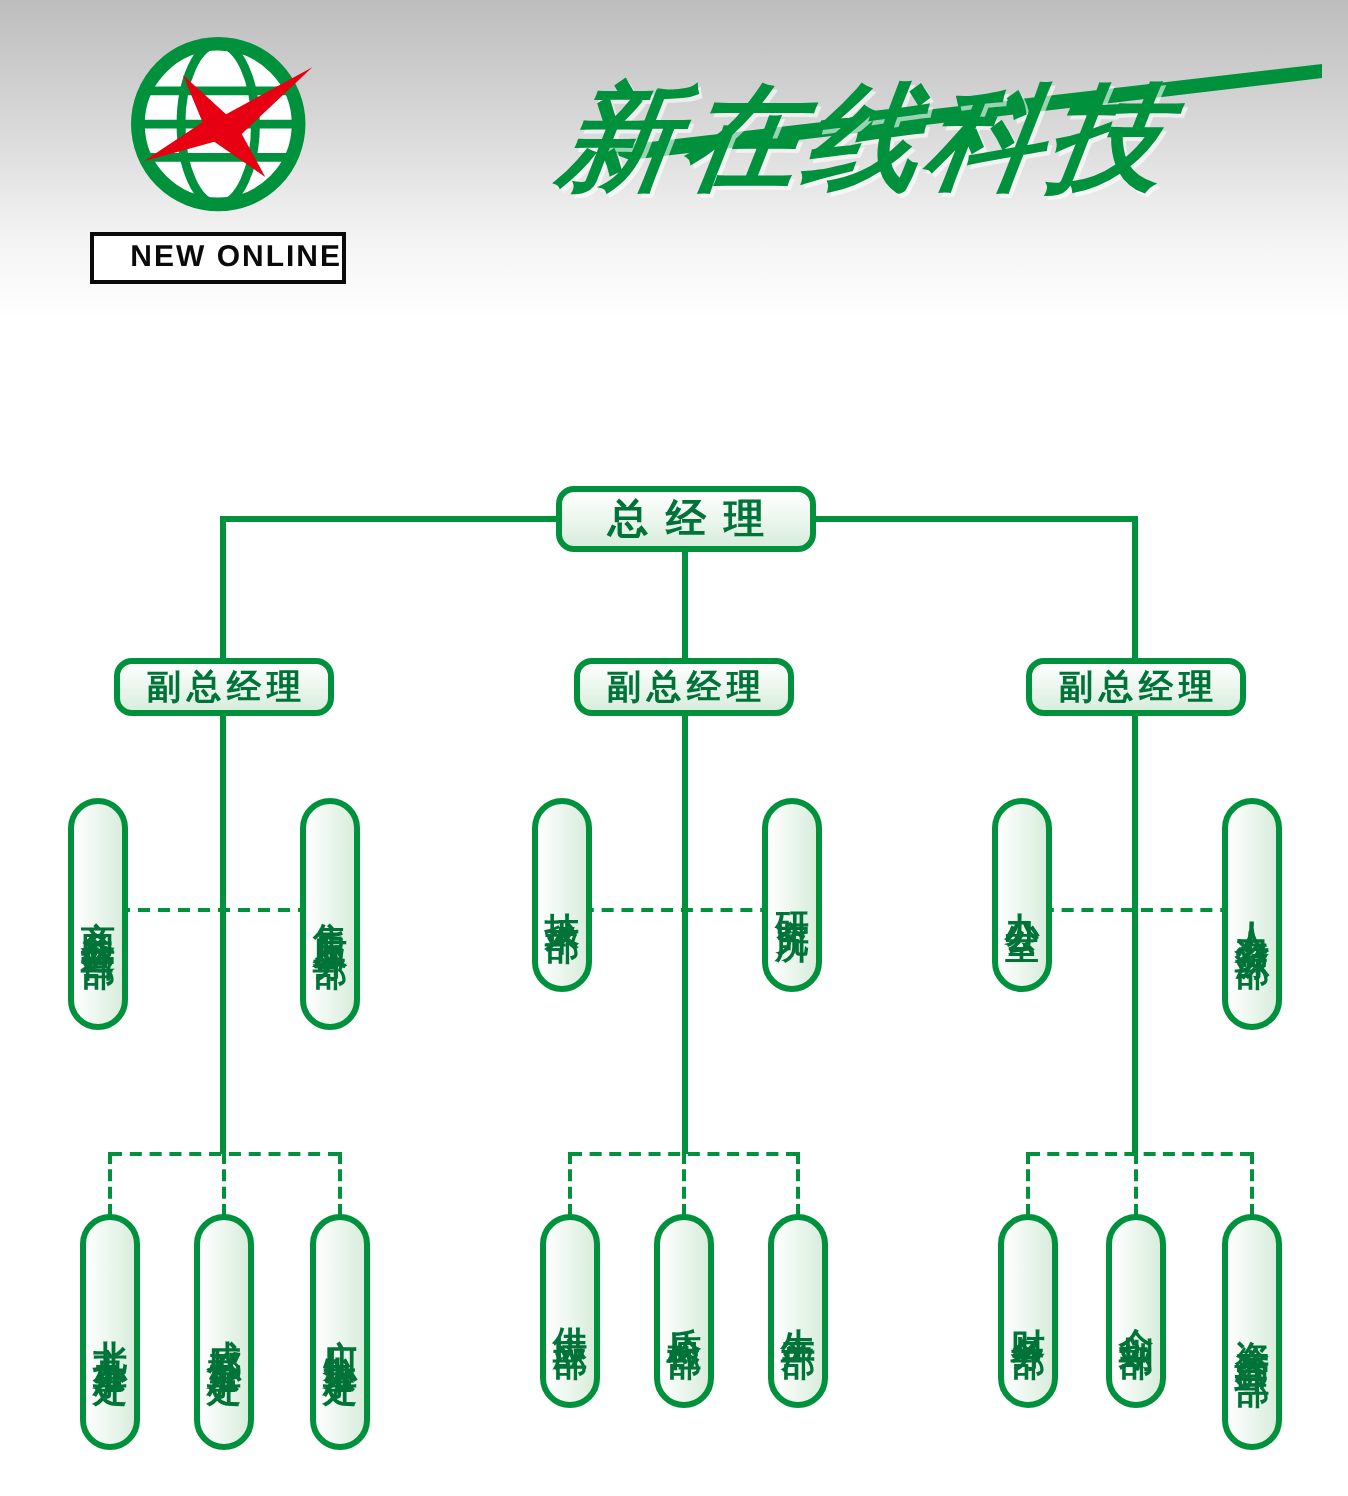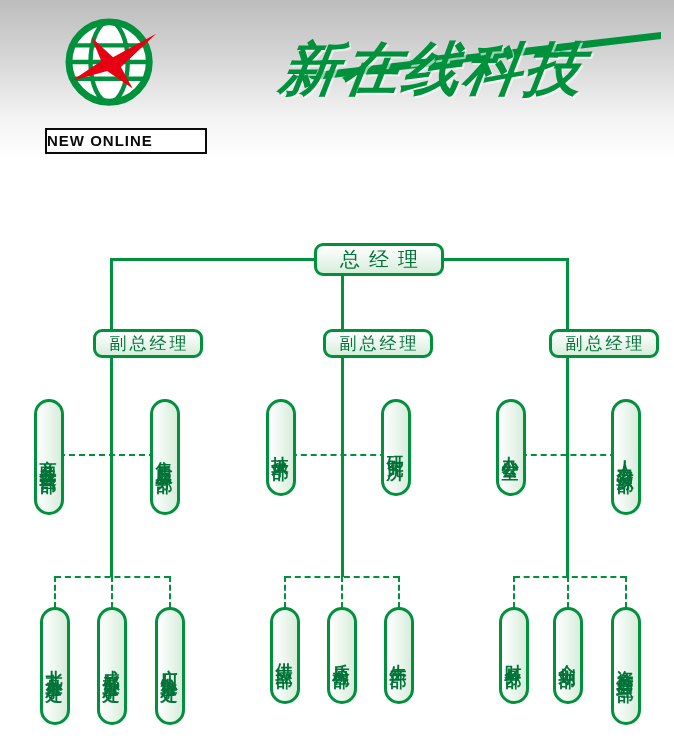--- a/index.html
+++ b/index.html
@@ -8,44 +8,44 @@
     --red:#e60012;
   }
   *{margin:0;padding:0;box-sizing:border-box;}
   body{background:#fff;font-family:"DejaVu Sans",sans-serif;}
   #page{position:relative;width:674px;height:748px;background:#fff;overflow:hidden;margin:0 auto;}
 
   
   .header{position:absolute;left:0;top:0;width:674px;height:160px;
     background:linear-gradient(180deg,#bdbdbd 0%,#d9d9d9 40%,#f4f4f4 75%,#ffffff 100%);}
   .globe{position:absolute;left:45px;top:16px;width:140px;height:98px;}
-  .wordmark{position:absolute;left:45px;top:128px;width:162px;height:26px;
+  .wordmark{position:absolute;left:45px;top:116px;width:128px;height:26px;
     border:2px solid #0a0a0a;background:#fff;color:#0a0a0a;
     font-family:"Liberation Sans",sans-serif;font-weight:bold;font-size:15px;
-    letter-spacing:1px;text-align:left;line-height:22px;}
+    letter-spacing:1px;text-align:right;line-height:22px;}
   .titlewrap{position:absolute;left:203px;top:24px;width:460px;height:120px;}
   .swoosh{position:absolute;left:0;top:6px;width:458px;height:50px;}
   .title{position:relative;height:90px;line-height:90px;text-align:center;
     font-size:58px;font-weight:800;font-style:italic;color:var(--green);
     letter-spacing:3px;transform:skewX(-8deg);
     text-shadow:2px 2px 0 rgba(255,255,255,.6);}
   .slogan{position:absolute;left:2px;top:94px;width:456px;height:24px;
     background:var(--green);color:#fff;font-weight:bold;font-size:15px;
     letter-spacing:3px;text-align:center;line-height:24px;}
 
   
   .sol-h{position:absolute;height:3px;background:var(--green);}
   .sol-v{position:absolute;width:3px;background:var(--green);}
   .dash-h{position:absolute;height:0;border-top:2px dashed var(--green);}
   .dash-v{position:absolute;width:0;border-left:2px dashed var(--green);}
 
   .hbox{position:absolute;border:3px solid var(--green);border-radius:9px;
     background:linear-gradient(180deg,#ffffff 0%,#d8eddc 100%);
-    color:var(--green_dark);font-weight:normal;
-    display:flex;align-items:center;justify-content:center;margin-left:36px;}
+    color:var(--green_dark);font-weight:bold;
+    display:flex;align-items:center;justify-content:center;}
   .root{font-size:20px;letter-spacing:9px;padding-left:9px;}
   .deputy{font-size:17px;letter-spacing:3px;padding-left:3px;}
 
   .pill{position:absolute;width:30px;border:3px solid var(--green);border-radius:17px;
     background:linear-gradient(90deg,#ffffff 0%,#d8eddc 100%);
     color:var(--green_dark);font-weight:bold;font-size:17px;
     writing-mode:vertical-rl;text-orientation:upright;letter-spacing:4px;
     display:flex;align-items:center;justify-content:center;}
 </style>
 </head>

